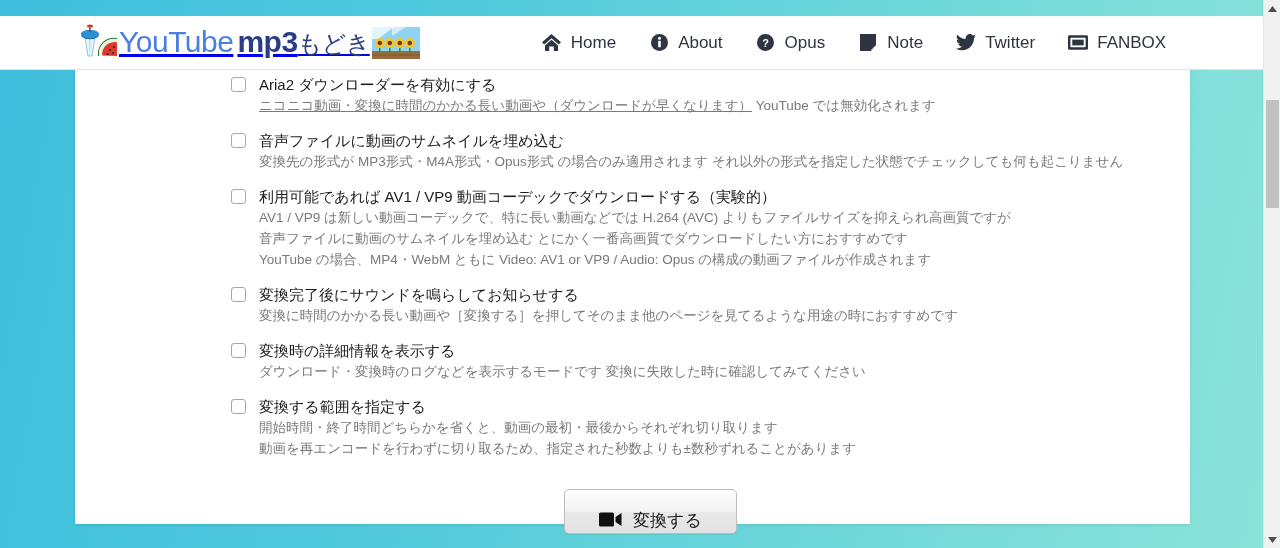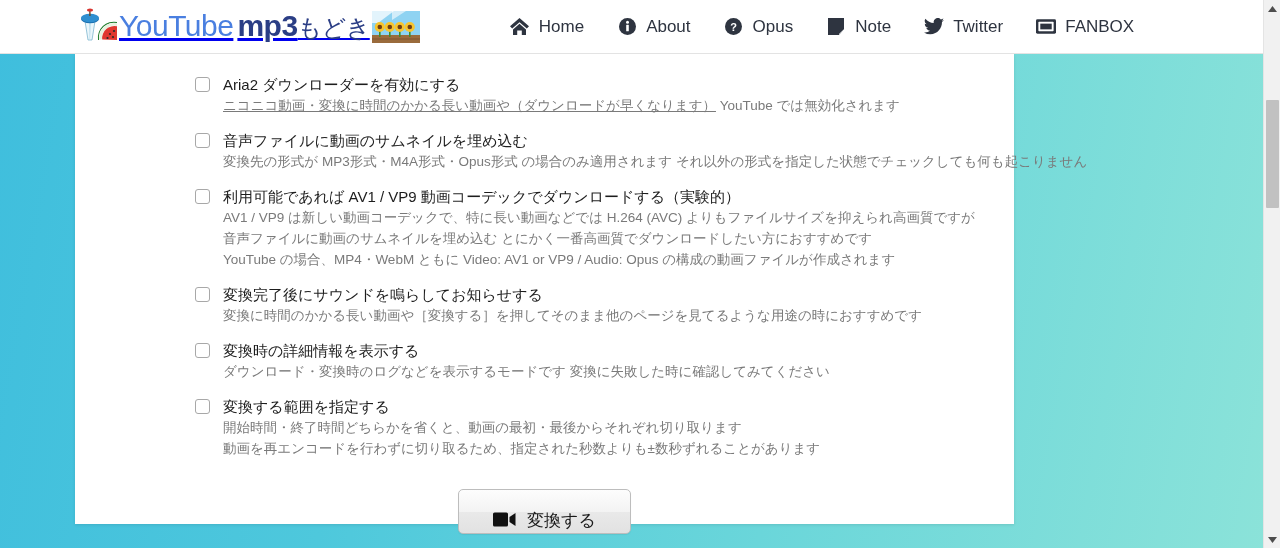--- a/index.html
+++ b/index.html
@@ -9,26 +9,27 @@
     overflow: hidden;
     font-family: "Liberation Sans", "DejaVu Sans", sans-serif;
   }
   body {
     background: linear-gradient(100deg, #3fbedd 0%, #4ec8dc 30%, #6ad6da 62%, #8ce3d9 100%);
     position: relative;
   }
 
   
   #header {
-    position: absolute; top: 0; left: 0;
+    position: absolute; top: 16px; left: 0;
     width: 1280px; height: 54px;
     background: #ffffff;
     border-bottom: 1px solid #e3e3e3;
     display: flex; align-items: center;
     z-index: 10;
+    gap: 32px;
   }
   #brand {
     display: flex; align-items: center;
     margin-left: 75px;
     height: 42px;
   }
   .logo-img { display: block; }
   .brand-text {
     font-size: 30px;
     letter-spacing: -0.5px;
@@ -52,24 +53,25 @@
     text-decoration: none;
     cursor: pointer;
     white-space: nowrap;
   }
   .nav-icon { display: flex; align-items: center; justify-content: center; width: 20px; height: 20px; }
 
   
   #card {
     position: absolute;
     left: 75px; top: 54px;
-    width: 939px;
+    width: 1115px;
     height: 470px;
     background: #ffffff;
     box-shadow: 0 1px 3px rgba(0,0,0,0.10);
+    padding-left: 36px;
   }
   #options { padding: 20px 0 0 0; }
 
   .opt {
     display: flex;
     align-items: flex-start;
     padding: 0 0 0 120px;
     margin-bottom: 14px;
   }
   .opt-check {

